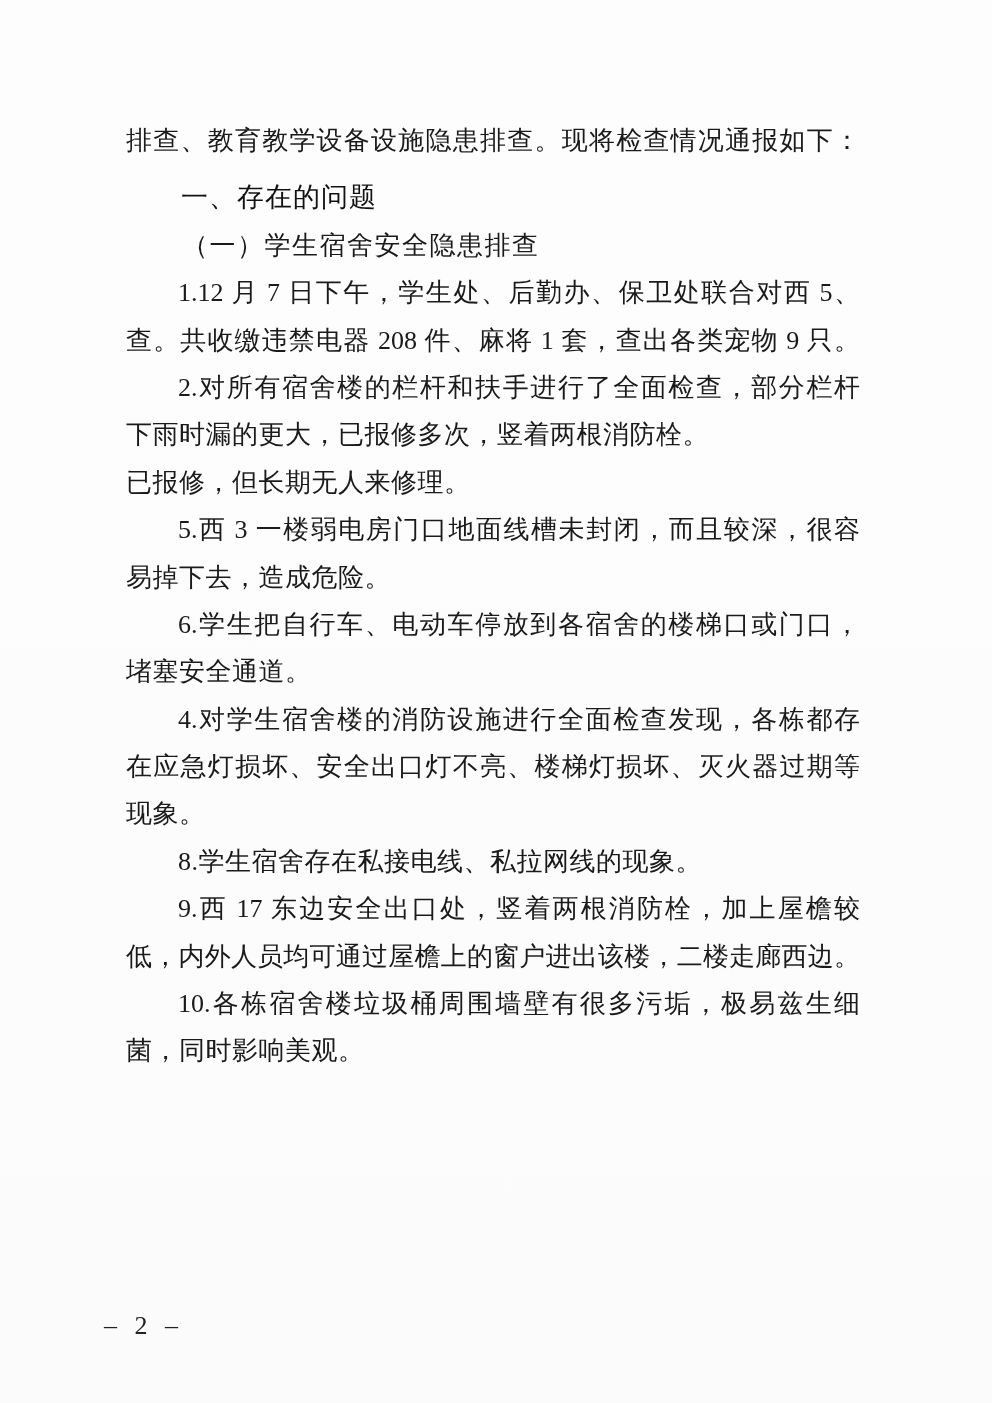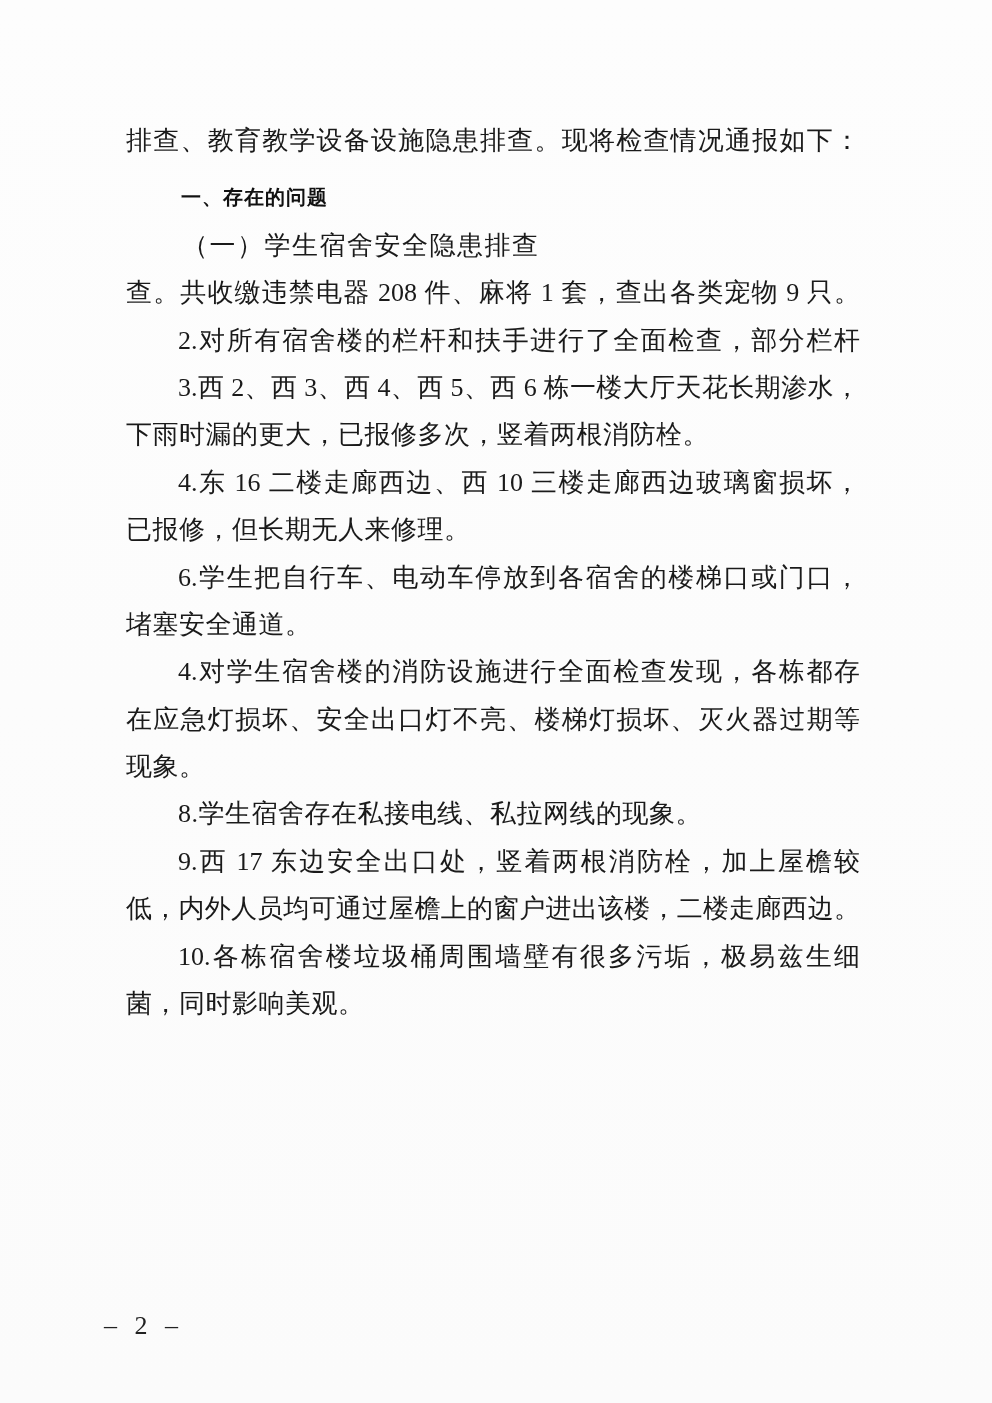--- a/index.html
+++ b/index.html
@@ -40,22 +40,22 @@
     letter-spacing: 0;
   }
   .line.first {
     padding-left: 52px;
   }
   .block.h1 {
     margin-top: 10px;
   }
   .block.h1 .line {
     font-family: "Liberation Sans", "DejaVu Sans", sans-serif;
-    font-weight: 700;
-    font-size: 20px;
+    font-weight: 400;
+    font-size: 27px;
     padding-left: 55px;
     letter-spacing: 1px;
     color: #111;
   }
   .block.h2 .line {
     padding-left: 56px;
     letter-spacing: 1.5px;
   }
   .footer {
     position: absolute;
@@ -76,32 +76,35 @@
       <div class="block continuation">
         <div class="line just">排查、教育教学设备设施隐患排查。现将检查情况通报如下：</div>
       </div>
       <div class="block h1">
         <div class="line first">一、存在的问题</div>
       </div>
       <div class="block h2">
         <div class="line first">（一）学生宿舍安全隐患排查</div>
       </div>
       <div class="block para">
+        <div class="line just first">1.12 月 7 日下午，学生处、后勤办、保卫处联合对西 5、</div>
         <div class="line just">查。共收缴违禁电器 208 件、麻将 1 套，查出各类宠物 9 只。</div>
       </div>
       <div class="block para">
         <div class="line just first">2.对所有宿舍楼的栏杆和扶手进行了全面检查，部分栏杆</div>
       </div>
       <div class="block para">
-        <div class="line just first">3.西 2、西 3、西 4、西 5、西 6 栋一楼大厅天花长期渗水，</div>
         <div class="line">下雨时漏的更大，已报修多次，竖着两根消防栓。</div>
       </div>
       <div class="block para">
-        <div class="line just first">4.东 16 二楼走廊西边、西 10 三楼走廊西边玻璃窗损坏，</div>
         <div class="line">已报修，但长期无人来修理。</div>
+      </div>
+      <div class="block para">
+        <div class="line just first">5.西 3 一楼弱电房门口地面线槽未封闭，而且较深，很容</div>
+        <div class="line">易掉下去，造成危险。</div>
       </div>
       <div class="block para">
         <div class="line just first">6.学生把自行车、电动车停放到各宿舍的楼梯口或门口，</div>
         <div class="line">堵塞安全通道。</div>
       </div>
       <div class="block para">
         <div class="line just first">4.对学生宿舍楼的消防设施进行全面检查发现，各栋都存</div>
         <div class="line just">在应急灯损坏、安全出口灯不亮、楼梯灯损坏、灭火器过期等</div>
         <div class="line">现象。</div>
       </div>

